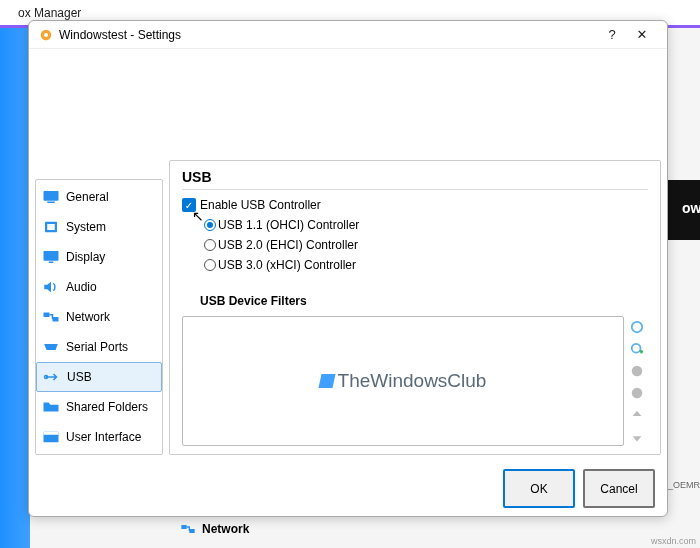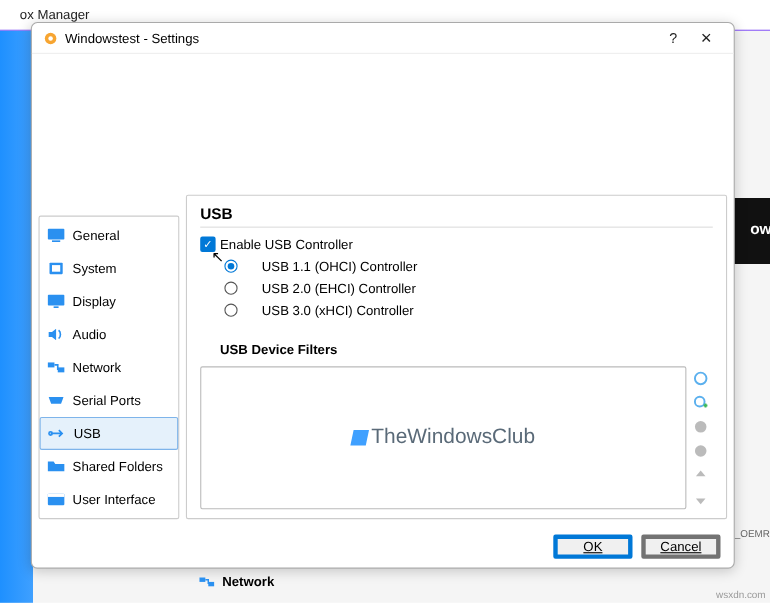--- a/index.html
+++ b/index.html
@@ -1,18 +1,18 @@
 <!DOCTYPE html>
 <html><head>
 <meta charset="utf-8">
 <style>
 * { box-sizing: border-box; margin: 0; padding: 0; font-family: "Segoe UI", Tahoma, sans-serif; }
 body { width: 700px; height: 548px; background: #f5f5f5; position: relative; overflow: hidden; font-size: 12px; }
 
-.bg-parent { position: absolute; top: 0; left: 0; right: 0; height: 28px; background: #fff; border-bottom: 1px solid #8b5cf6; padding-left: 18px; line-height: 26px; color: #222; }
+.bg-parent { position: absolute; top: 0; left: 0; right: 0; height: 28px; background: #fff; border-bottom: 3px solid #8b5cf6; padding-left: 18px; line-height: 26px; color: #222; }
 .bg-left { position: absolute; top: 28px; left: 0; width: 30px; height: 520px; background: linear-gradient(to right,#1e90ff,#3fa0ff); }
 .bg-right { position: absolute; top: 180px; right: 0; width: 24px; height: 60px; background: #111; color: #fff; font-weight: 700; overflow: hidden; padding: 20px 18px; font-size: 14px; }
 .bg-oem { position: absolute; bottom: 58px; right: 0; font-size: 9px; color: #666; }
 
 .dialog { position: absolute; top: 20px; left: 28px; width: 640px; height: 497px; background: #fff; border: 1px solid #aaa; border-radius: 6px; box-shadow: 0 2px 12px rgba(0,0,0,.2); display: flex; flex-direction: column; }
 .titlebar { height: 28px; display: flex; align-items: center; padding: 0 10px; border-bottom: 1px solid #eee; }
 .titlebar .gear { width: 14px; height: 14px; margin-right: 6px; }
 .titlebar .title { flex: 1; font-size: 12px; }
 .titlebar .sys { width: 30px; text-align: center; color: #222; font-size: 13px; }
 
@@ -24,38 +24,38 @@
 .side-icon.folder { fill: #ffb84d; }
 .side-label { font-size: 12px; color: #000; }
 
 .panel { flex: 1; border: 1px solid #ccc; border-radius: 2px; padding: 8px 12px; display: flex; flex-direction: column; }
 .panel h2 { font-size: 14px; font-weight: 700; margin-bottom: 4px; }
 .panel-sep { border-bottom: 1px solid #ddd; margin-bottom: 8px; }
 .chk-row { display: flex; align-items: center; gap: 4px; position: relative; }
 .chk { width: 14px; height: 14px; background: #0078d7; border-radius: 2px; display: flex; align-items: center; justify-content: center; color: #fff; font-size: 10px; }
 .cursor { position: absolute; left: 10px; top: 10px; font-size: 14px; }
 .radios { margin: 6px 0 6px 22px; display: flex; flex-direction: column; gap: 6px; }
-.radio-row { display: flex; align-items: center; gap: 22px; }
+.radio-row { display: flex; align-items: center; gap: 2px; }
 .radio { width: 12px; height: 12px; border: 1.5px solid #555; border-radius: 50%; display: flex; align-items: center; justify-content: center; }
 .radio.sel { border-color: #0078d7; }
 .radio.sel::after { content: ""; width: 6px; height: 6px; background: #0078d7; border-radius: 50%; }
 .fieldset-label { margin-left: -4px; margin-top: 16px; font-size: 12px; font-weight: bold; }
 .filter-wrap { flex: 1; display: flex; gap: 4px; margin-top: 2px; }
 .filter-box { flex: 1; border: 1px solid #bbb; border-radius: 2px; background: #fff; display: flex; align-items: center; justify-content: center; }
 .wm { display: flex; align-items: center; gap: 4px; color: #5a6a78; font-size: 19px; }
 .wm .sq { width: 14px; height: 14px; background: #3fa0ff; transform: skewX(-12deg); }
 .side-btns { width: 20px; display: flex; flex-direction: column; gap: 4px; padding-top: 2px; }
 .sb { width: 18px; height: 18px; border-radius: 3px; display: flex; align-items: center; justify-content: center; }
 .sb svg { width: 14px; height: 14px; }
 .sb.disabled svg { fill: #bbb; }
 .sb.add svg { fill: #3cb85c; }
 .sb.addplus svg { fill: #3cb85c; }
 
 .btn-row { padding: 8px 12px; display: flex; justify-content: flex-end; gap: 8px; }
-.btn { min-width: 72px; height: 22px; border: 4px solid #737373; background: #f0f0f0; border-radius: 2px; font-size: 12px; cursor: pointer; text-decoration: underline; }
+.btn { min-width: 72px; height: 39px; border: 2px solid #737373; background: #f0f0f0; border-radius: 2px; font-size: 12px; cursor: pointer; }
 .btn.primary { border-color: #0078d7; }
 
 .below-net { position: absolute; top: 522px; left: 180px; display: flex; align-items: center; gap: 6px; }
 .below-net svg { width: 16px; height: 14px; fill: #2a90f0; }
 .credit { position: absolute; bottom: 2px; right: 4px; font-size: 9px; color: #999; margin-left: 29px; }
 </style>
 </head>
 <body>
 
 <div class="bg-parent">ox Manager</div>

